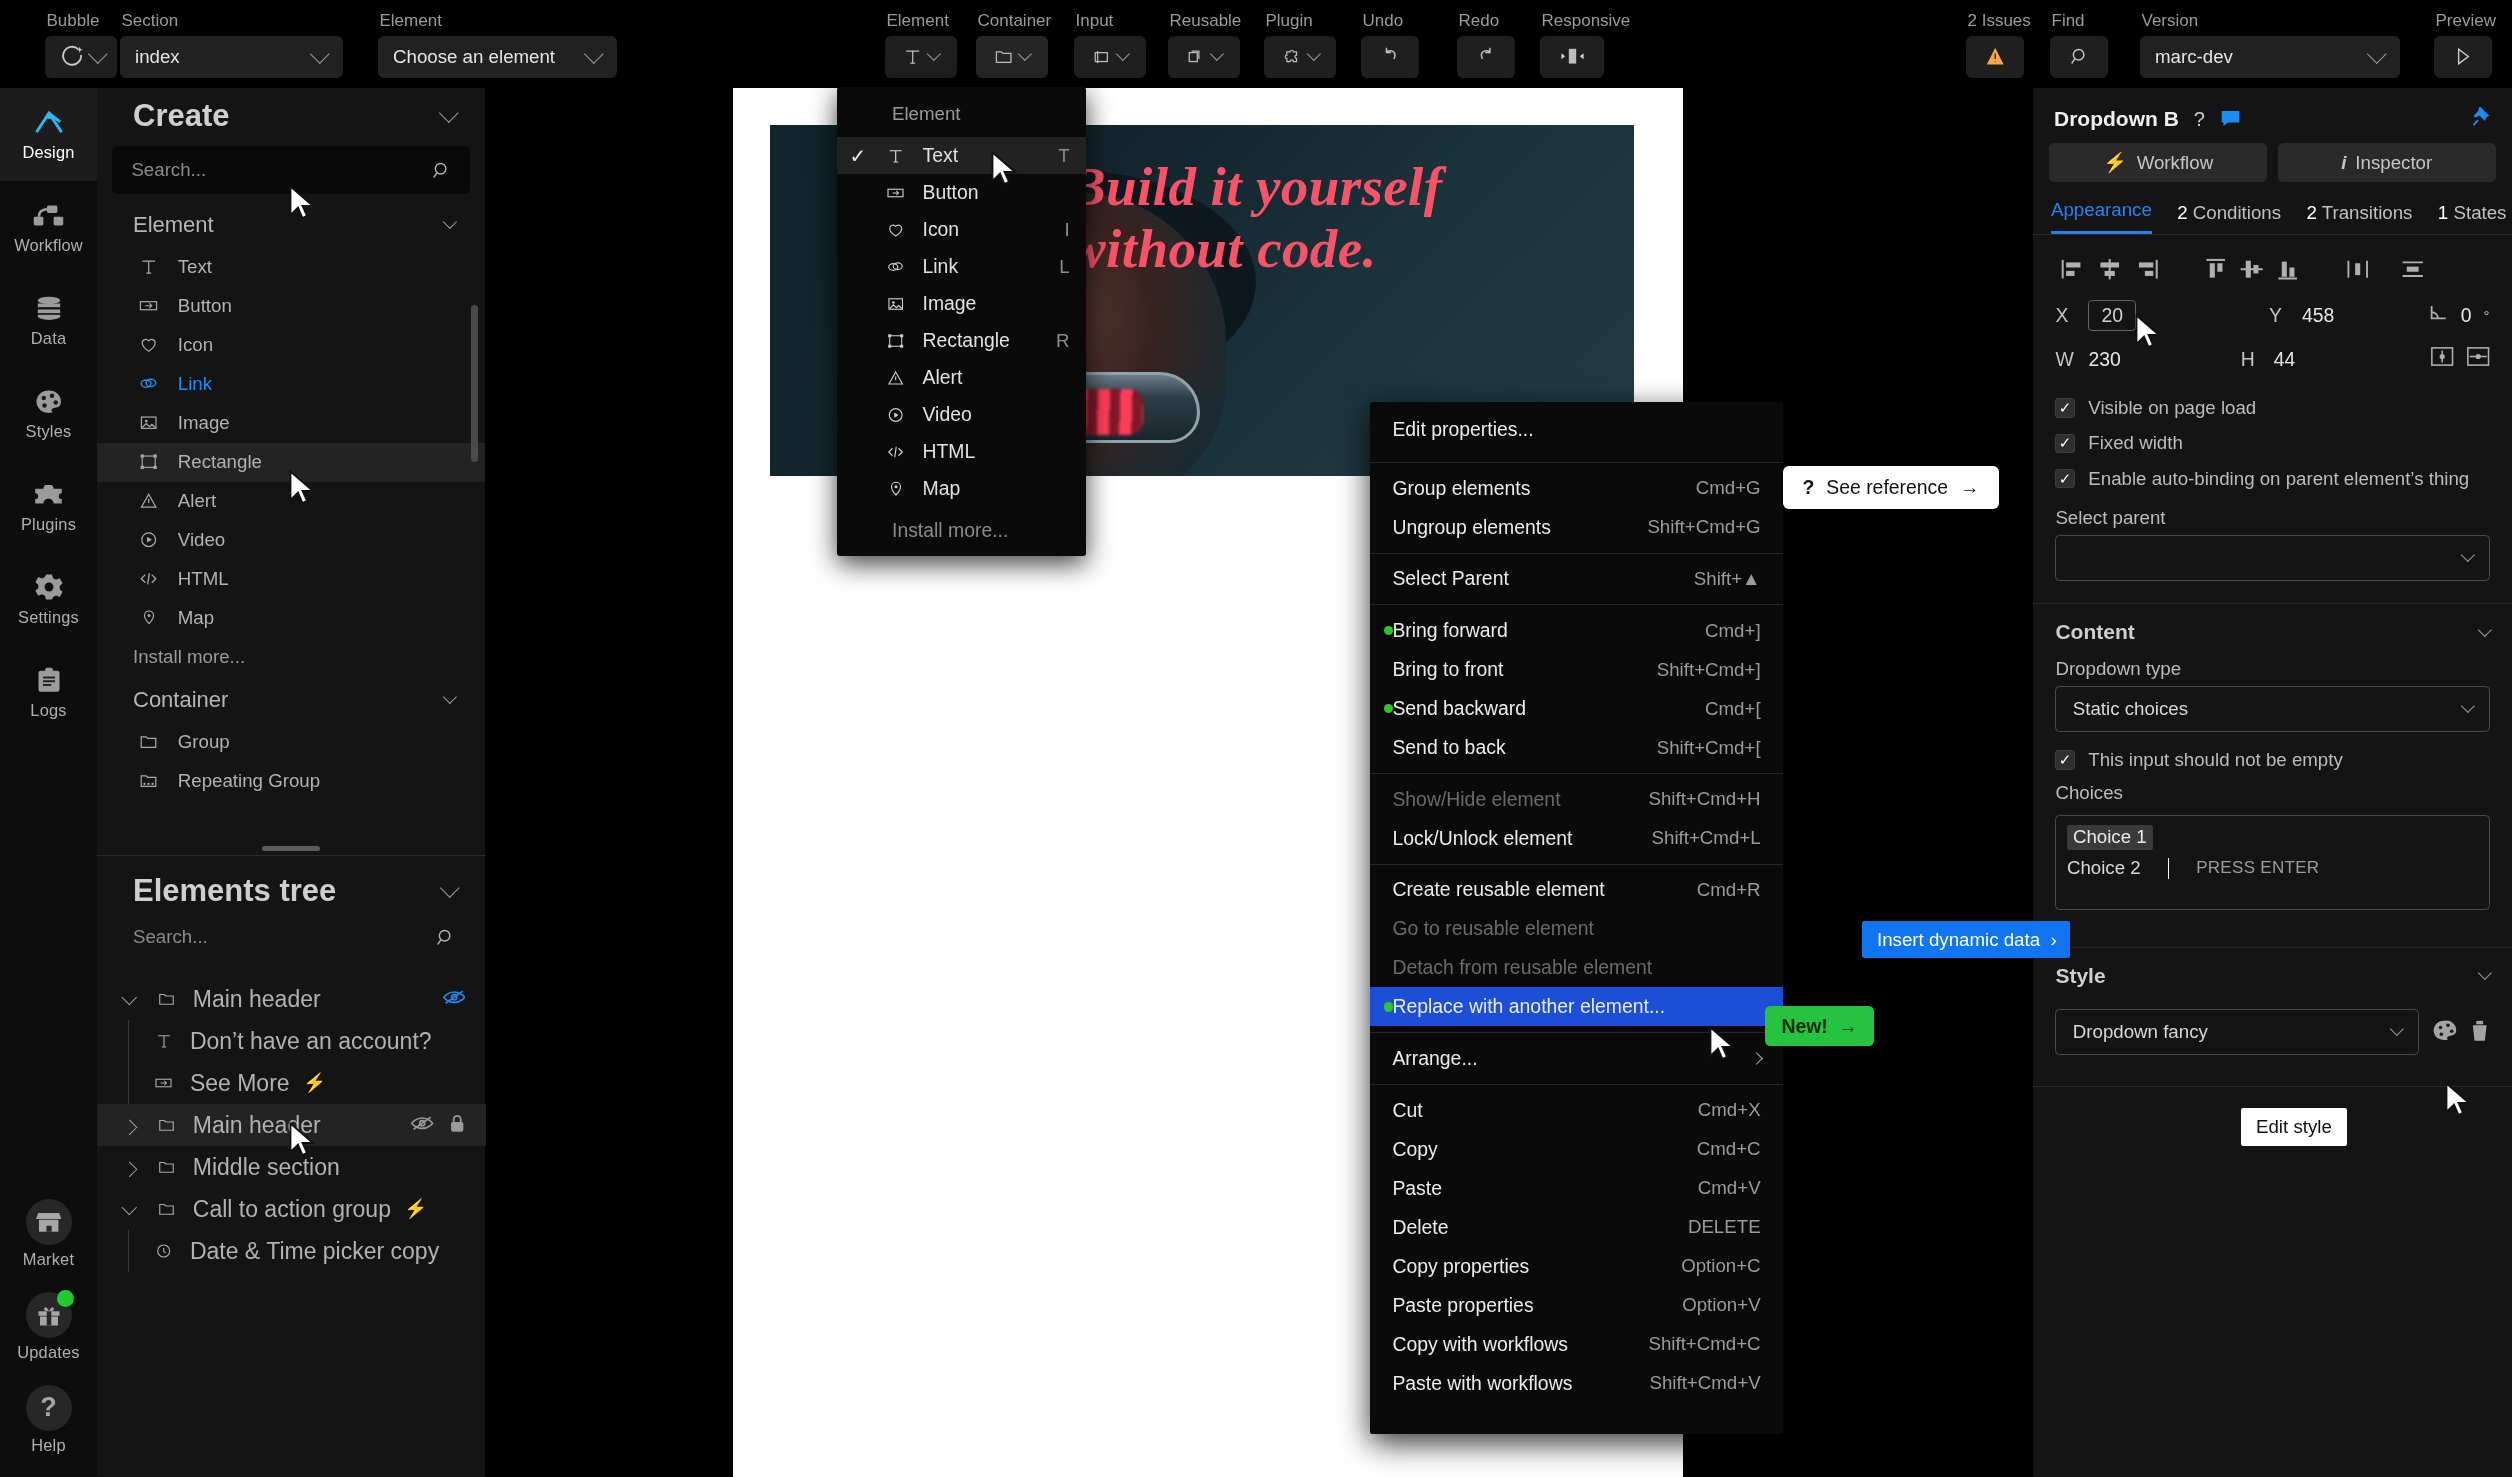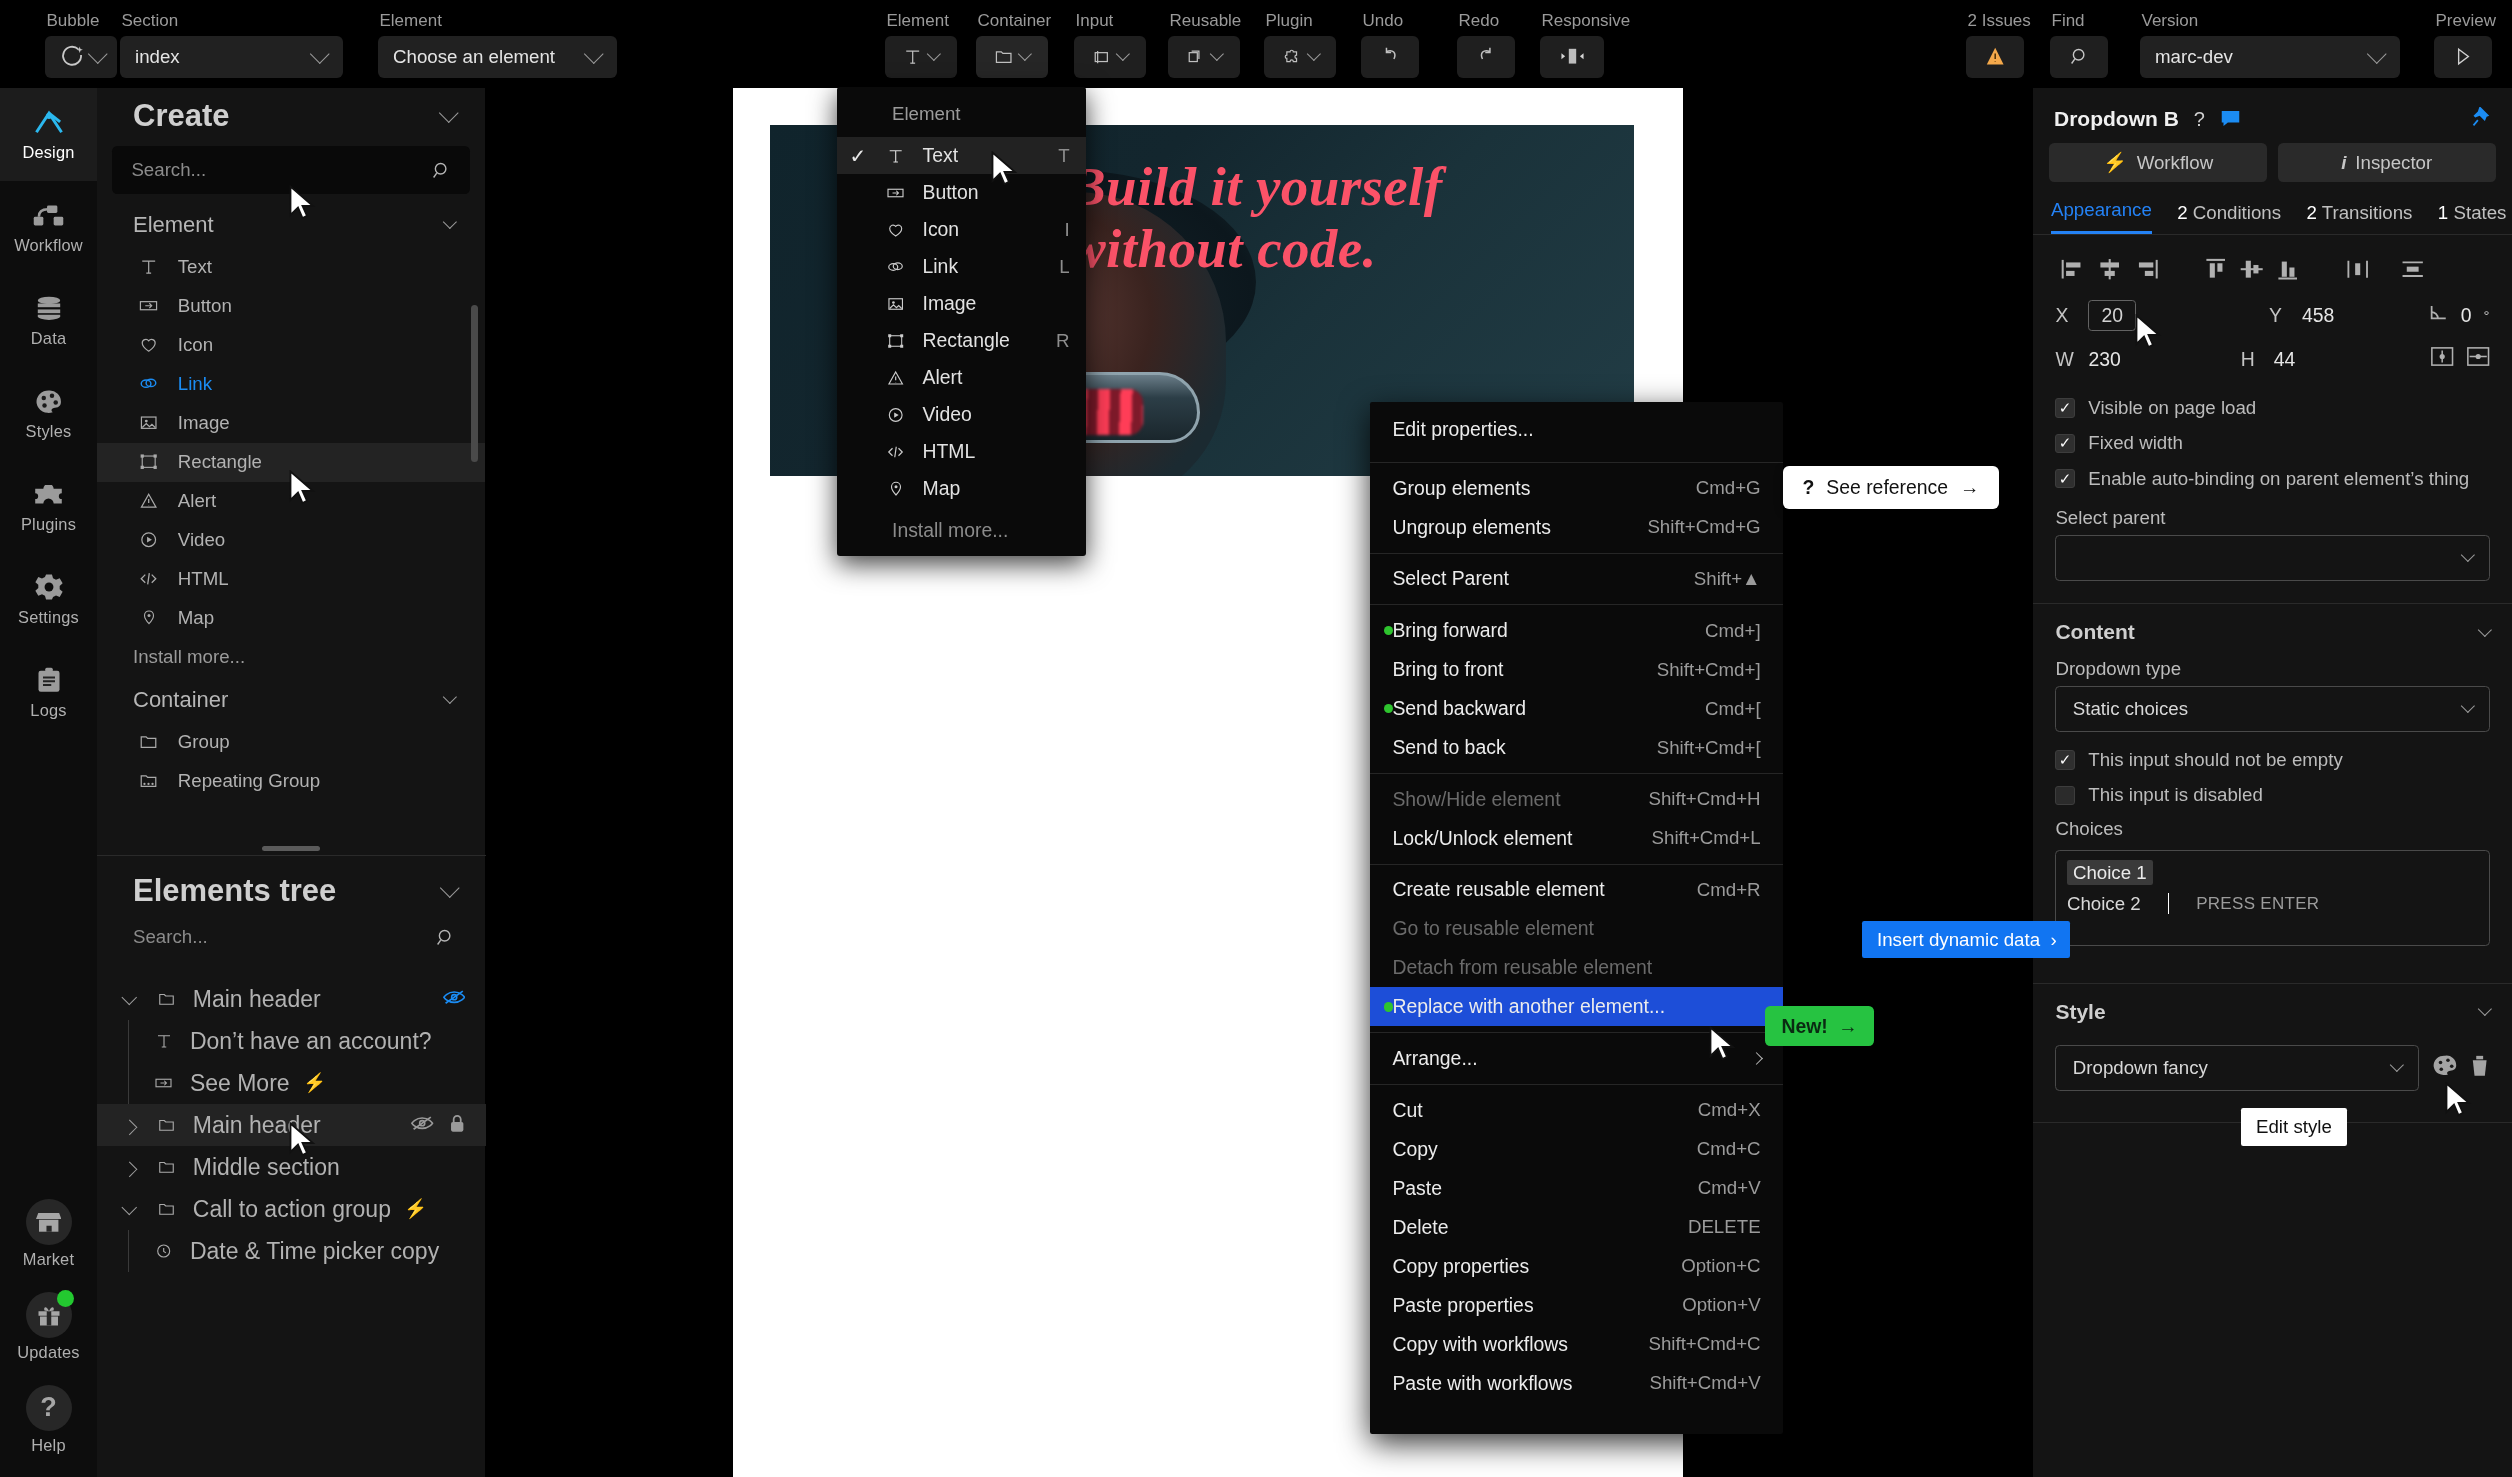--- a/index.html
+++ b/index.html
@@ -1177,24 +1177,20 @@
     <div class="selectbox">
       <span>Static choices</span>
       <span class="chev sm"></span>
     </div>
 
     <div style="height:10.5px"></div>
     <div class="chk-row">
       <span class="chk on">✓</span>
       <span class="chk-txt">This input should not be empty</span>
     </div>
-    <div class="chk-row">
-      <span class="chk"></span>
-      <span class="chk-txt">This input is disabled</span>
-    </div>
 
     <div class="lbl" style="padding-top:4.5px">Choices</div>
     <div class="choicesbox">
       <span class="choice-1">Choice 1</span>
       <div class="choice-2">
         <span class="c2">Choice 2</span>
         <span class="caretbar"></span>
         <span class="press">PRESS ENTER</span>
       </div>
     </div>

